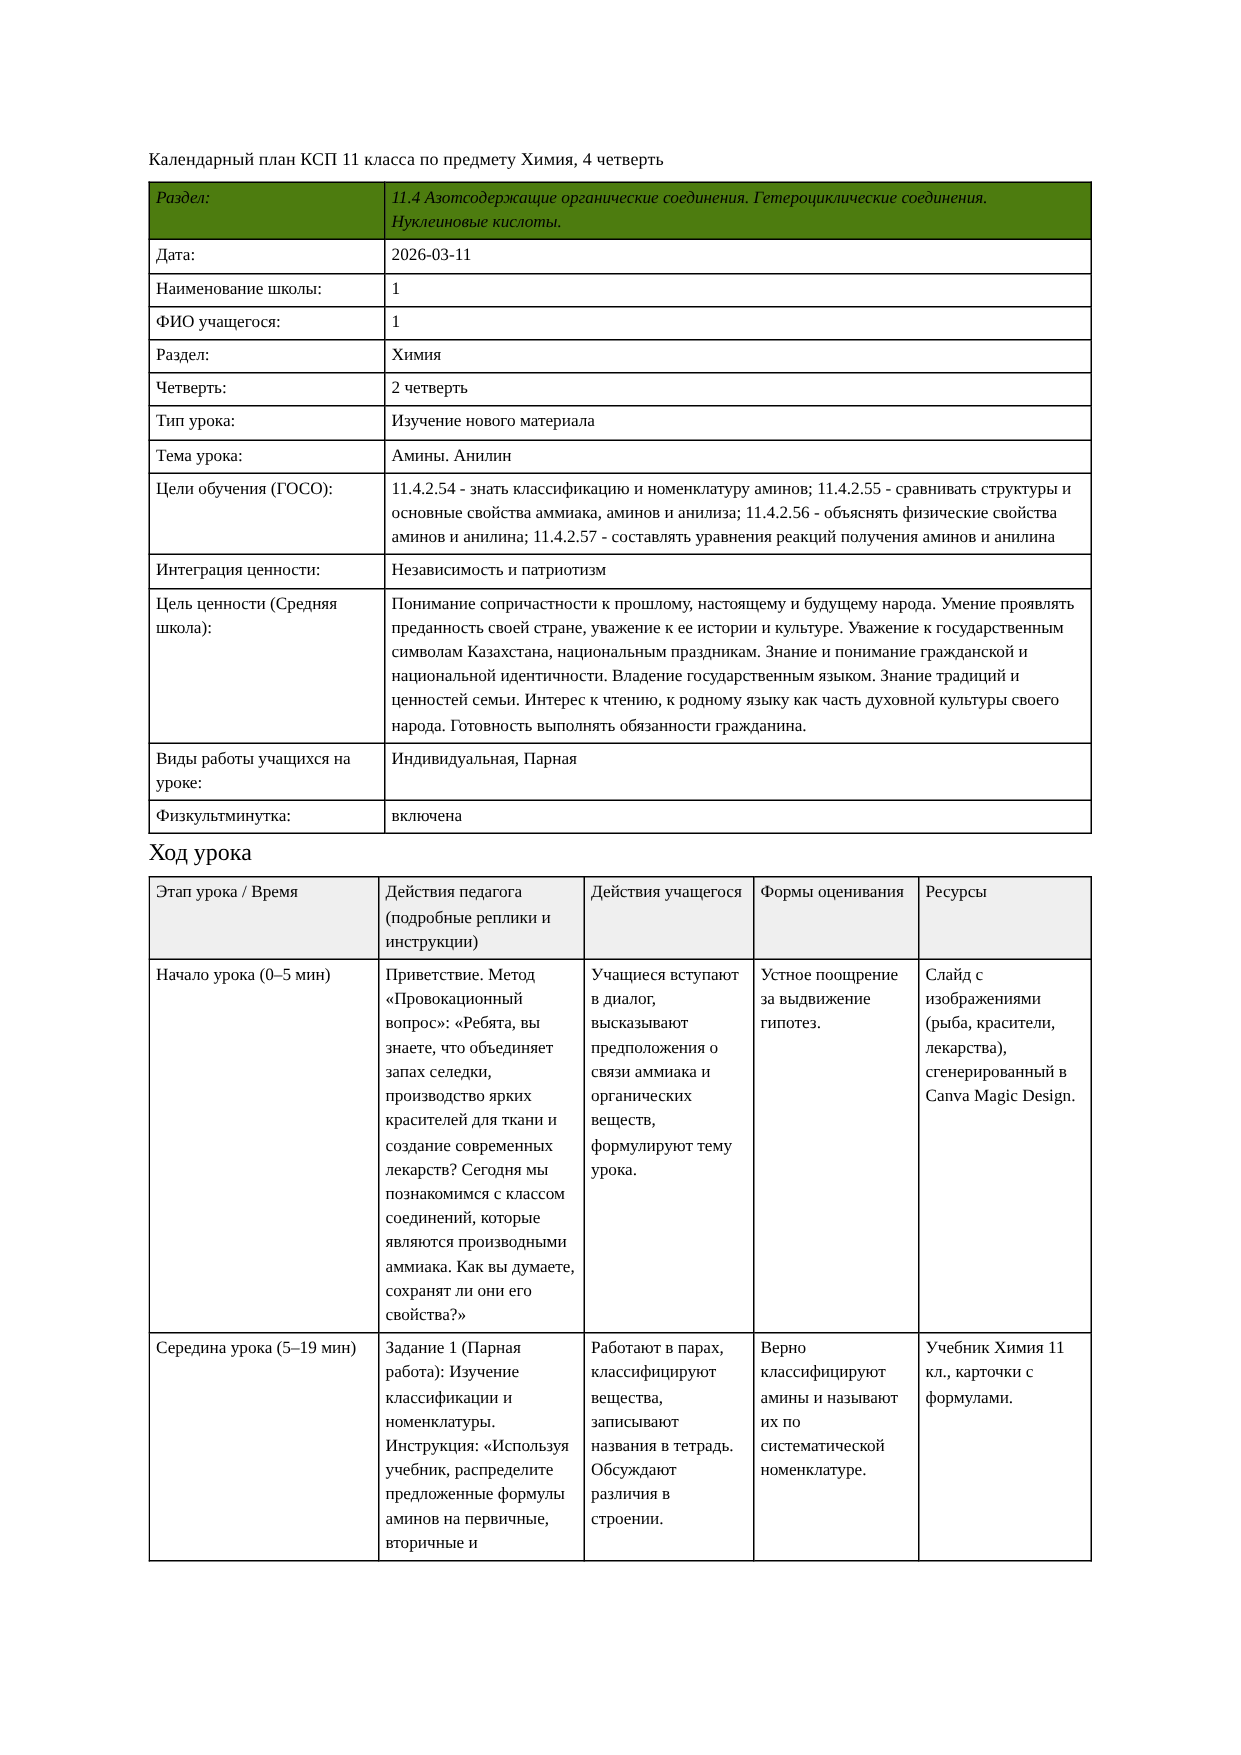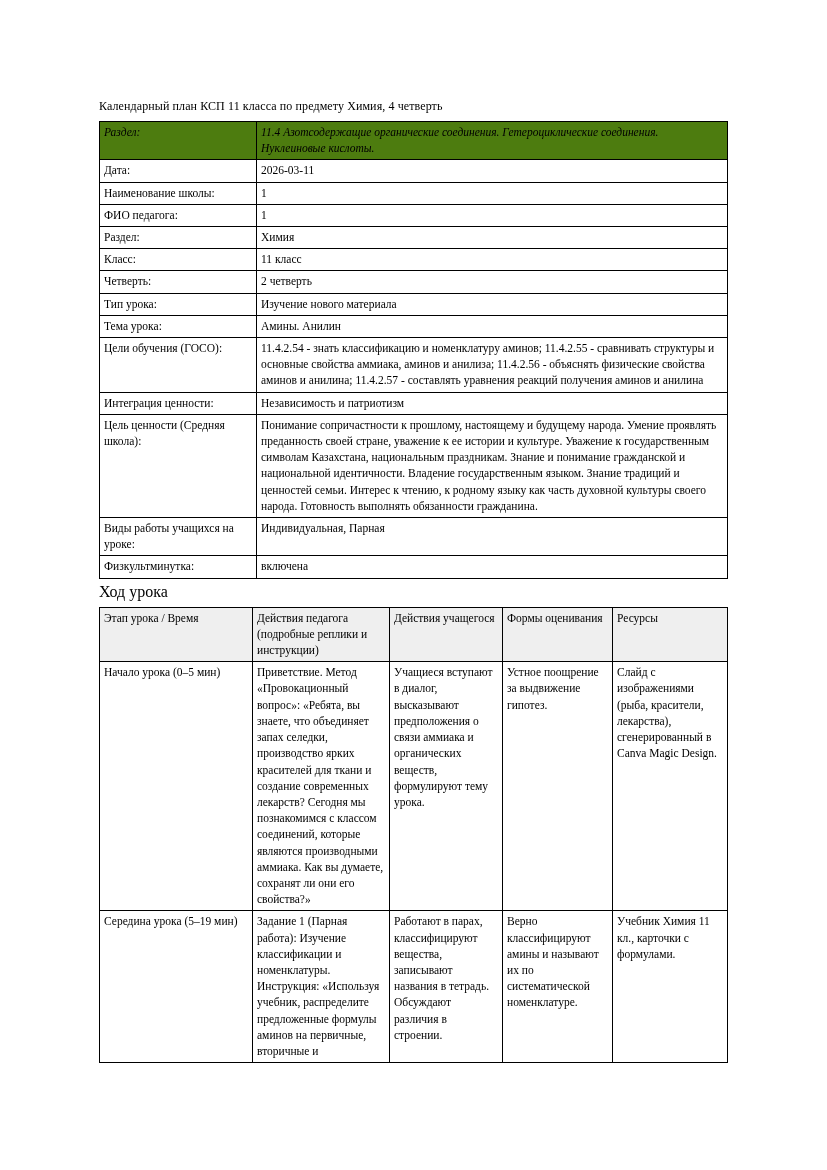--- a/index.html
+++ b/index.html
@@ -96,30 +96,26 @@
         </tr>
         <tr>
           <td>Дата:</td>
           <td>2026-03-11</td>
         </tr>
         <tr>
           <td>Наименование школы:</td>
           <td>1</td>
         </tr>
         <tr>
-          <td>ФИО педагога:</td>
+          <td>ФИО учащегося:</td>
           <td>1</td>
         </tr>
         <tr>
           <td>Раздел:</td>
           <td>Химия</td>
-        </tr>
-        <tr>
-          <td>Класс:</td>
-          <td>11 класс</td>
         </tr>
         <tr>
           <td>Четверть:</td>
           <td>2 четверть</td>
         </tr>
         <tr>
           <td>Тип урока:</td>
           <td>Изучение нового материала</td>
         </tr>
         <tr>

